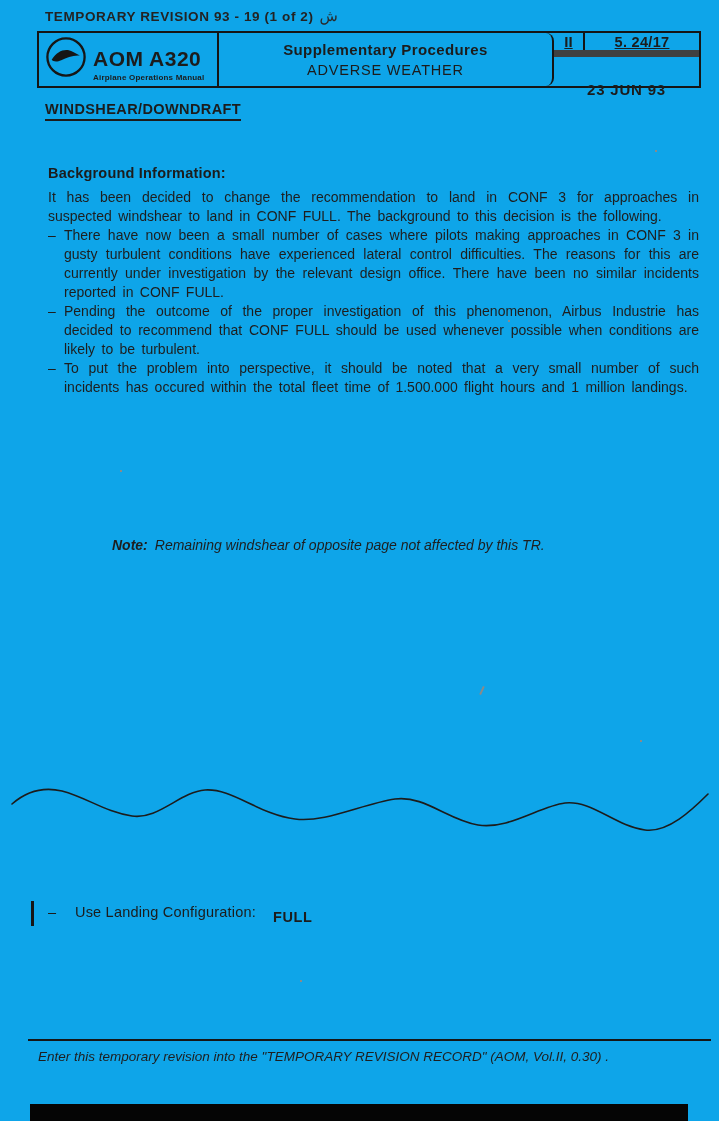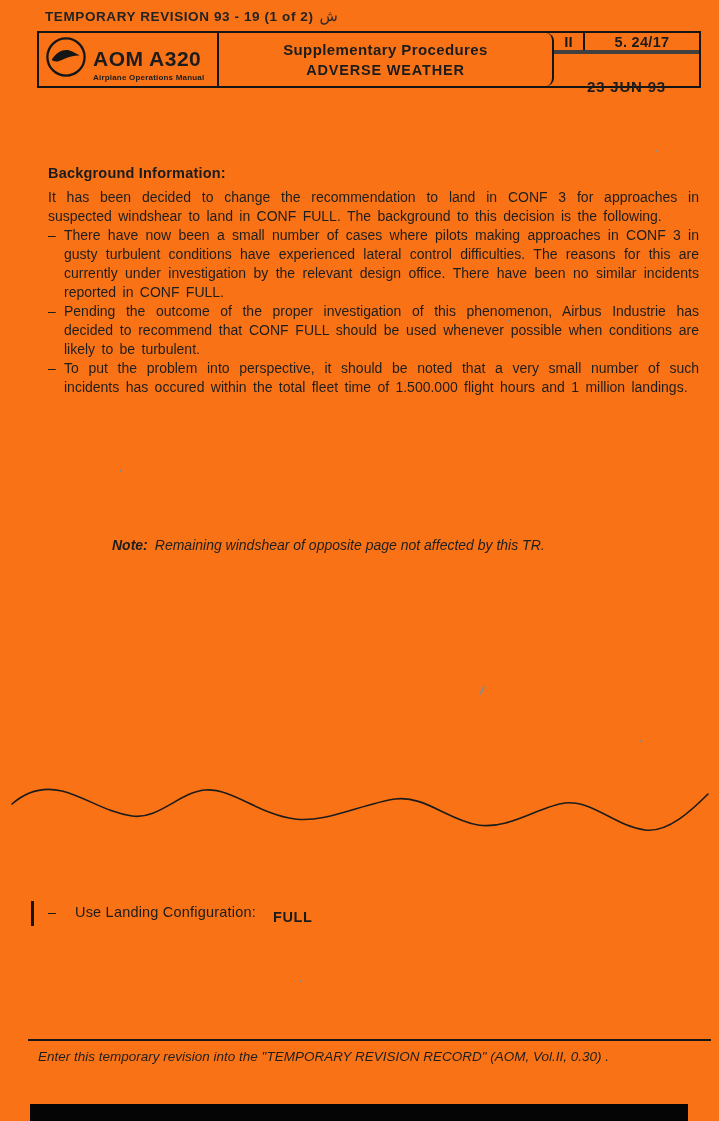--- a/index.html
+++ b/index.html
@@ -2,21 +2,21 @@
 <html><head>
 <meta charset="utf-8">
 <style>
   * { box-sizing: border-box; margin: 0; padding: 0; }
   html, body { background: #e8e8e8; }
   body { font-family: "Liberation Sans", sans-serif; }
   .page {
     position: relative;
     width: 719px; height: 1121px;
     margin: 0 auto;
-    background: #f97316;
+    background: #0ea5e9;
     color: #1c1c1c;
     overflow: hidden;
   }
 
   
   .top-line {
     position: absolute; left: 45px; top: 7px;
     font-size: 13.5px; font-weight: bold; letter-spacing: 0.6px;
     color: #232323;
   }
@@ -38,23 +38,23 @@
   }
   .hb-left .logo { flex: 0 0 auto; margin-right: 6px; }
   .hb-left .titles { display: flex; flex-direction: column; align-items: flex-start; }
   .manual-title { font-size: 21px; font-weight: bold; letter-spacing: 0.5px; line-height: 24px; }
   .manual-subtitle { font-size: 8px; font-weight: bold; letter-spacing: 0.2px; margin-top: 2px; }
   .hb-center {
     flex: 1; border-right: 2px solid #151515;
     display: flex; flex-direction: column; align-items: center; justify-content: center; border-radius: 8px;
   }
   .hb-center .line1 { font-size: 15px; font-weight: 600; letter-spacing: 0.4px; }
-  .hb-center .line2 { font-size: 14.5px; font-weight: bold; letter-spacing: 0.8px; margin-top: 4px; }
+  .hb-center .line2 { font-size: 14.5px; font-weight: normal; letter-spacing: 0.8px; margin-top: 4px; }
   .hb-right { width: 145px; display: flex; flex-direction: column; }
-  .hb-right-top { height: 27px; display: flex; border-bottom: 4px solid #404040; }
+  .hb-right-top { height: 27px; display: flex; border-bottom: 7px solid #404040; text-decoration: underline; }
   .cell-vol {
     width: 31px; border-right: 2px solid #151515;
     display: flex; align-items: center; justify-content: center;
     font-size: 15px; font-weight: 600;
   }
   .cell-ref {
     flex: 1; display: flex; align-items: center; justify-content: center;
     font-size: 14.5px; font-weight: 600; letter-spacing: 0.3px;
   }
   .cell-date {
@@ -154,20 +154,21 @@
     </div>
     <div class="hb-right">
       <div class="hb-right-top">
         <span class="cell-vol">II</span>
         <span class="cell-ref">5. 24/17</span>
       </div>
       <span class="cell-date">23 JUN 93</span>
     </div>
   </div>
 
+  <div class="section-title">WINDSHEAR/DOWNDRAFT</div>
 
   <div class="bg-heading">Background Information:</div>
 
   <div class="flow">
     <p>It has been decided to change the recommendation to land in CONF 3 for approaches in suspected windshear to land in CONF FULL. The background to this decision is the following.</p>
     <div class="bullet">
       <span class="dash">–</span>
       <span class="btxt">There have now been a small number of cases where pilots making approaches in CONF 3 in gusty turbulent conditions have experienced lateral control difficulties. The reasons for this are currently under investigation by the relevant design office. There have been no similar incidents reported in CONF FULL.</span>
     </div>
     <div class="bullet">

